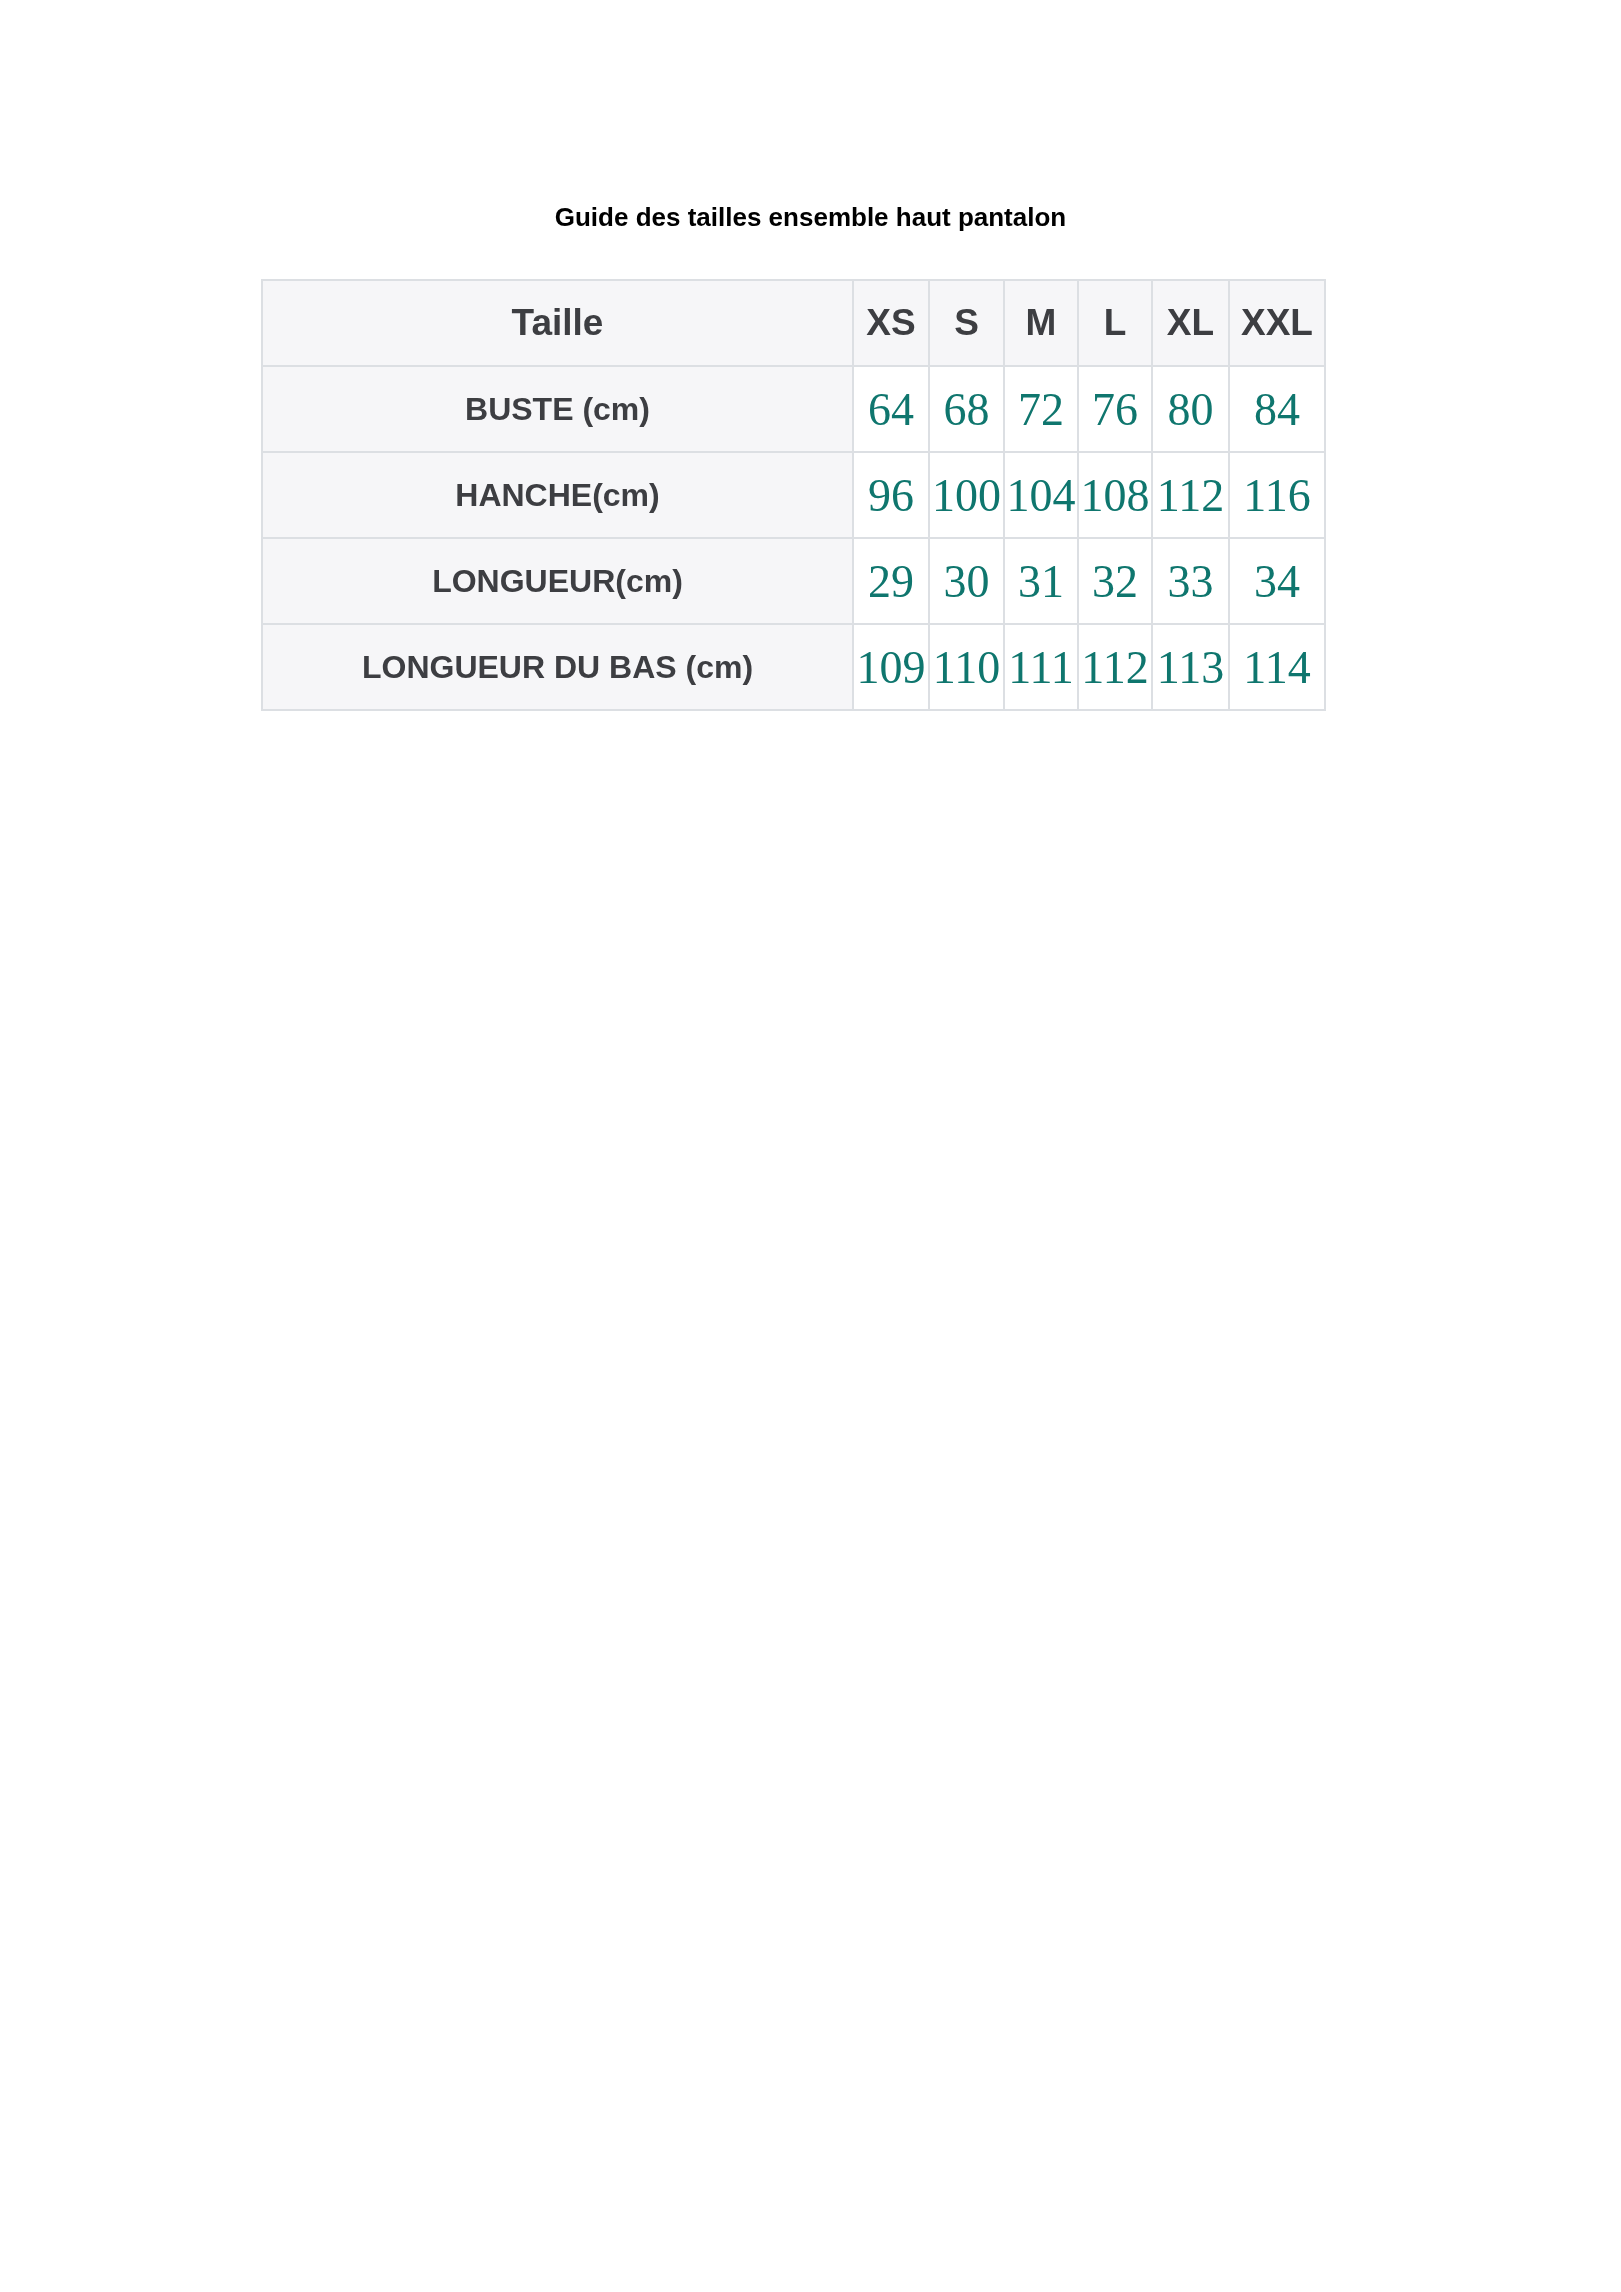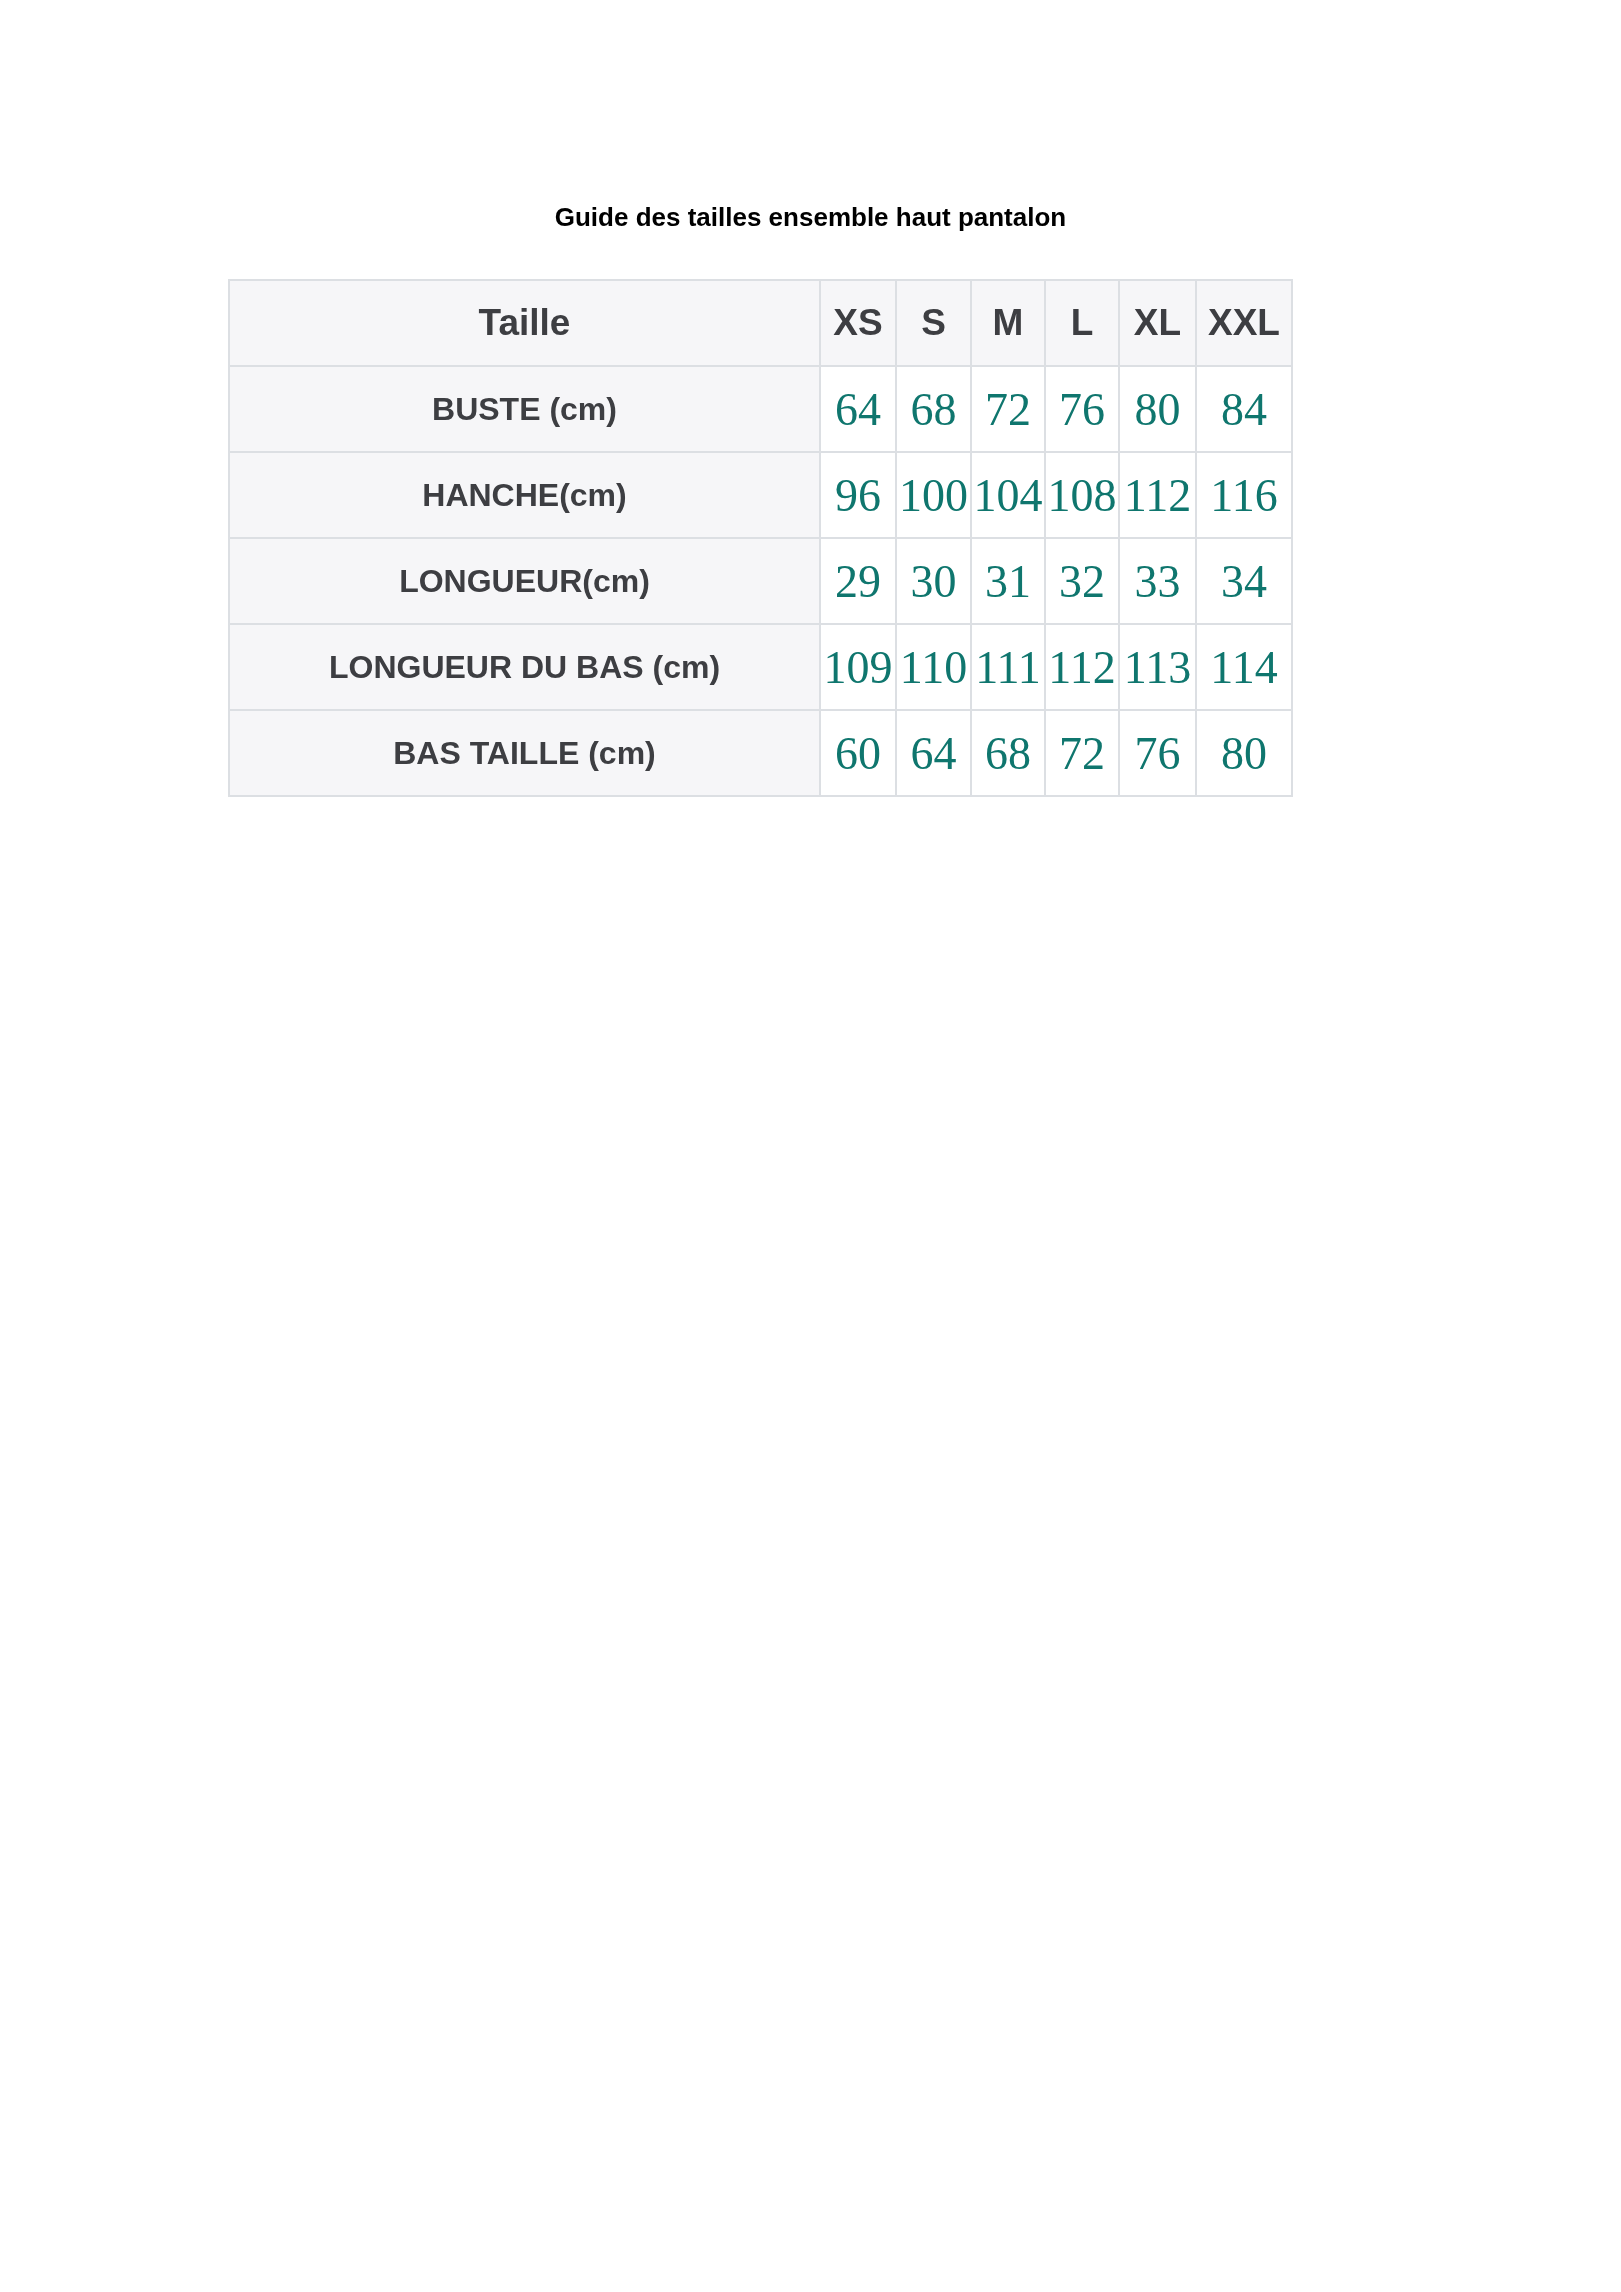--- a/index.html
+++ b/index.html
@@ -28,21 +28,21 @@
     text-align: center;
     font-size: 26px;
     line-height: 1.1;
     font-weight: 700;
     color: #000000;
     letter-spacing: 0px;
   }
   .size-table-wrap {
     position: absolute;
     top: 279px;
-    left: 228px;
+    left: 261px;
     width: 1064px;
   }
   table.size-table {
     border-collapse: collapse;
     table-layout: fixed;
     width: 1064px;
   }
   .size-table th,
   .size-table td {
     border: 2px solid #dcdfe3;
@@ -133,27 +133,18 @@
         </tr>
         <tr>
           <td class="row-label">LONGUEUR DU BAS (cm)</td>
           <td class="size-value">109</td>
           <td class="size-value">110</td>
           <td class="size-value">111</td>
           <td class="size-value">112</td>
           <td class="size-value">113</td>
           <td class="size-value">114</td>
         </tr>
-        <tr>
-          <td class="row-label">BAS TAILLE (cm)</td>
-          <td class="size-value">60</td>
-          <td class="size-value">64</td>
-          <td class="size-value">68</td>
-          <td class="size-value">72</td>
-          <td class="size-value">76</td>
-          <td class="size-value">80</td>
-        </tr>
       </tbody>
     </table>
   </div>
 
 </div>
 
 
 </body></html>

